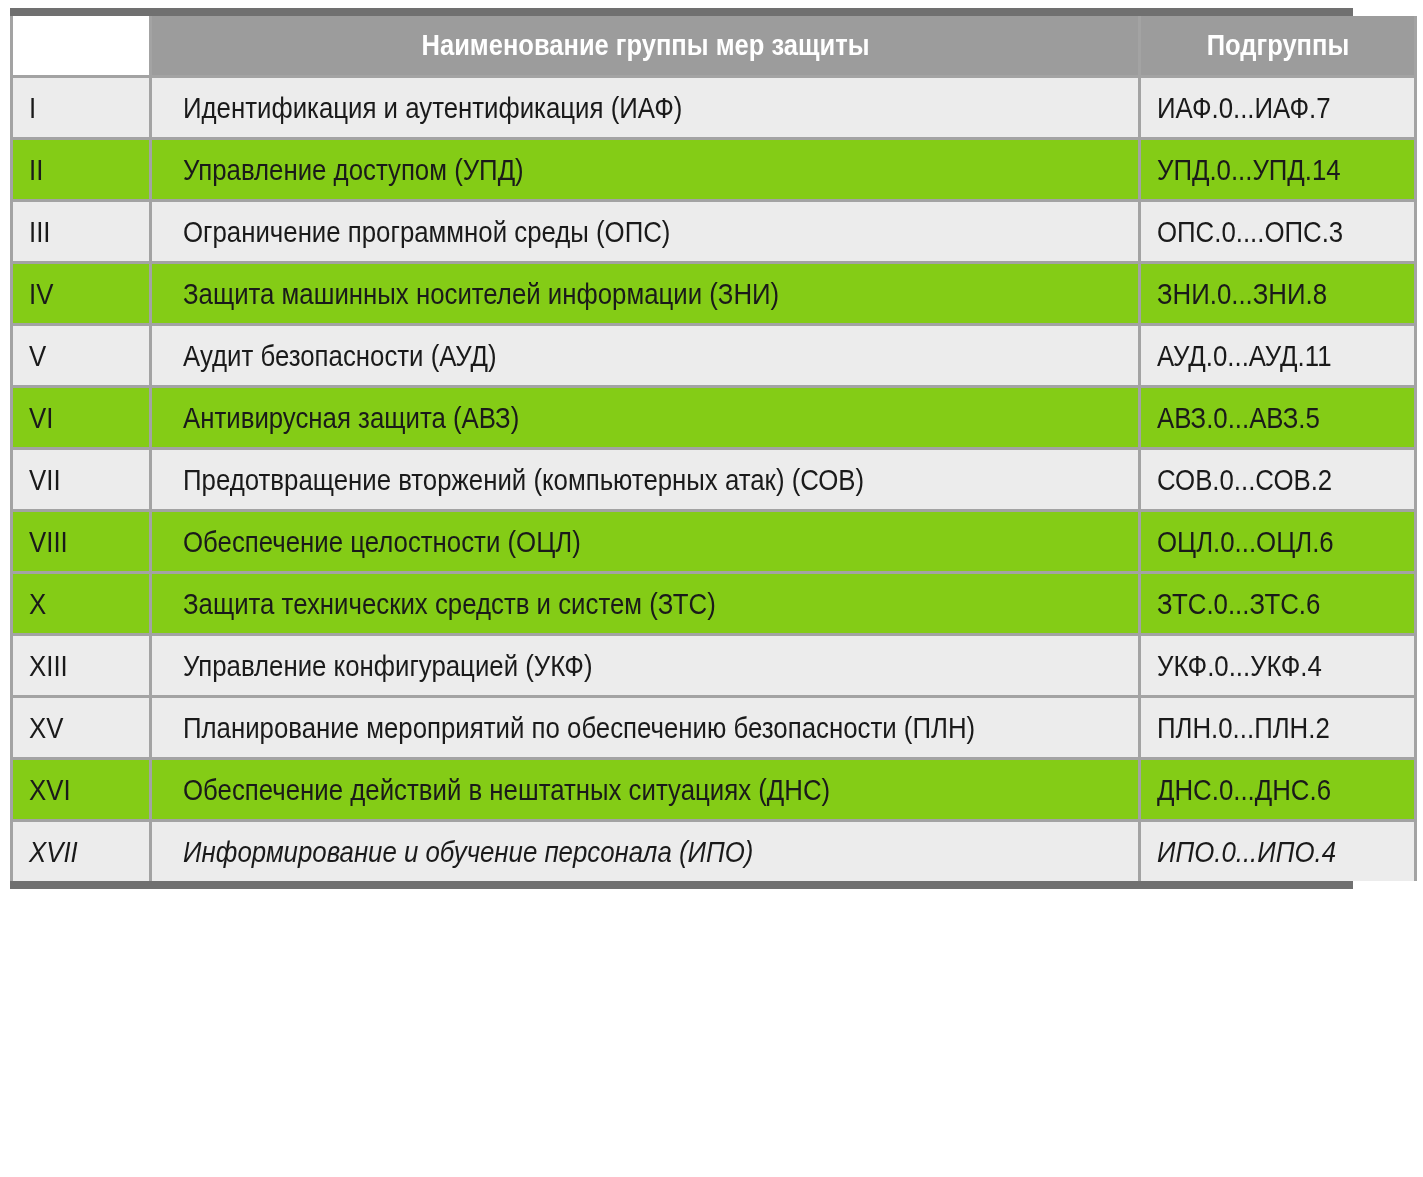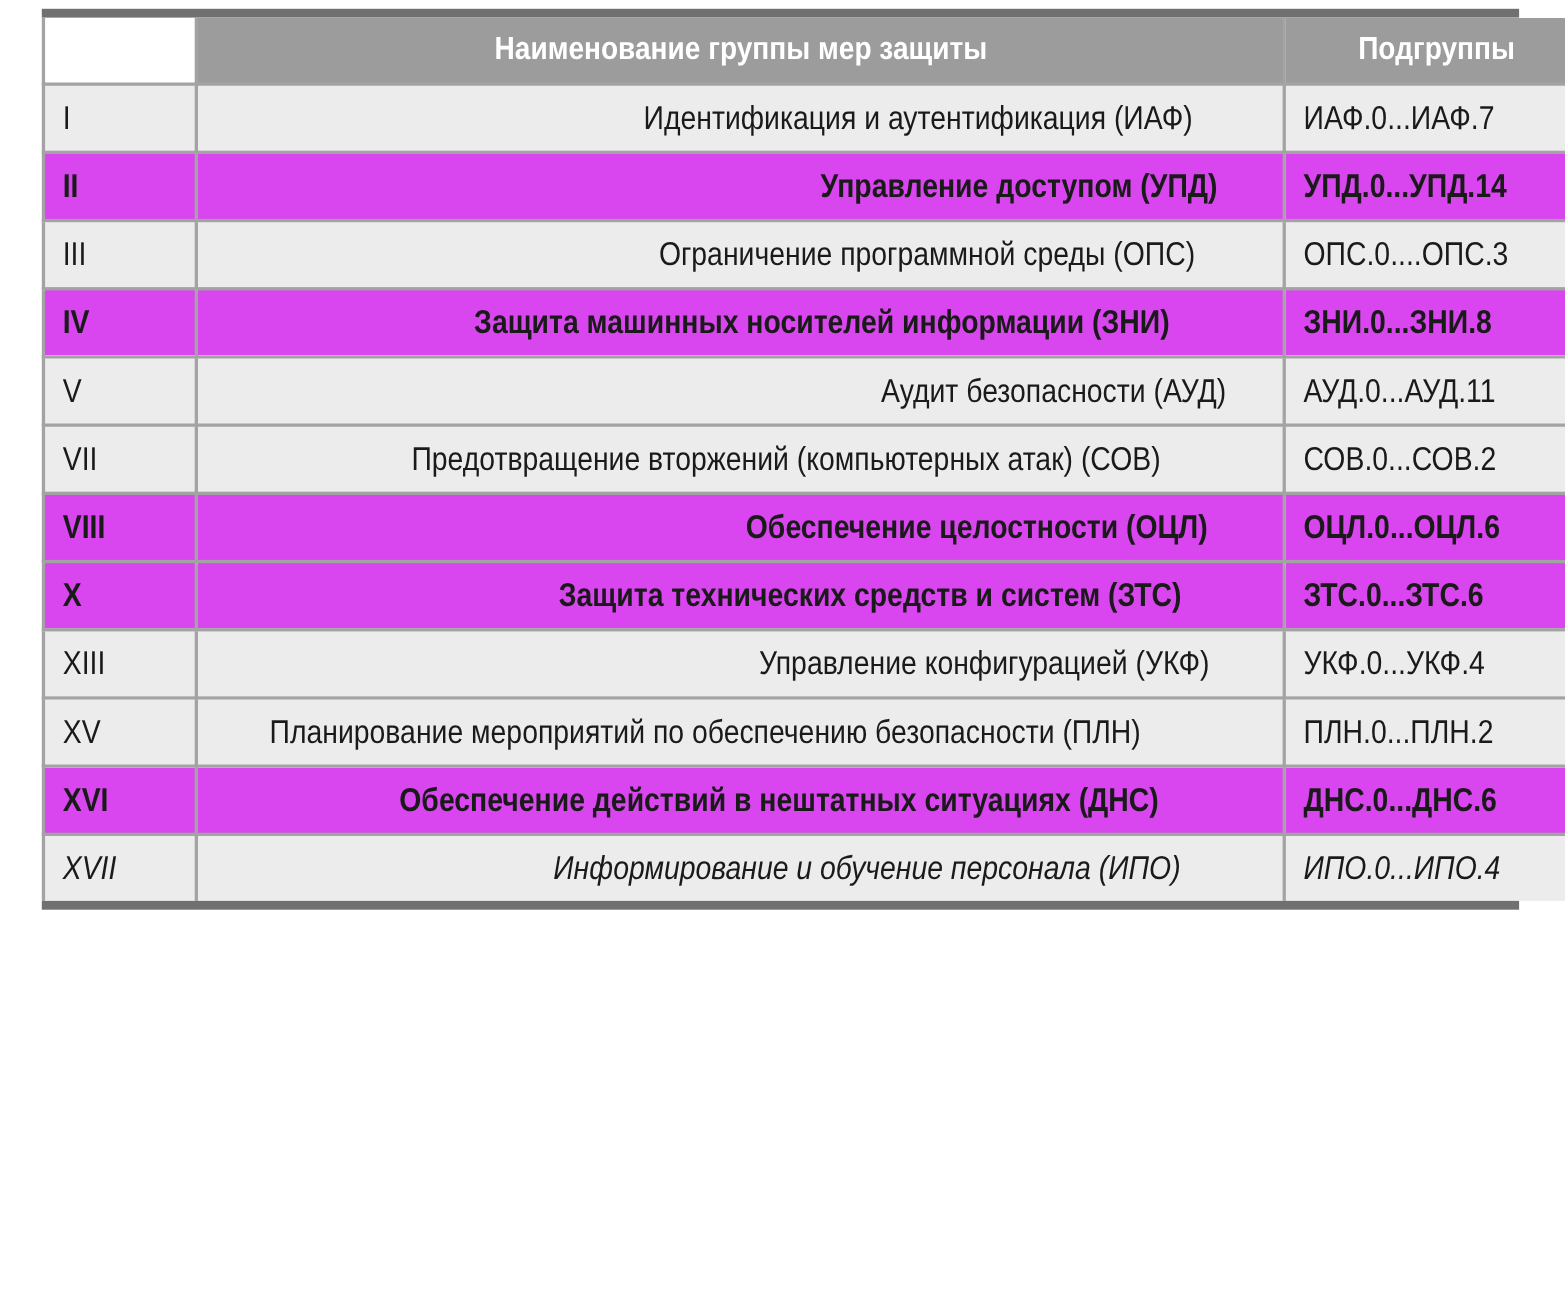--- a/index.html
+++ b/index.html
@@ -13,21 +13,20 @@
       position: relative;
       overflow: hidden;
       font-family: "Liberation Sans", "DejaVu Sans", sans-serif;
       color: #1a1a1a;
     }
     .table-wrap {
       position: absolute;
       left: 10px;
       top: 8px;
       width: 1343px;
-      margin-left: 28px;
     }
     .top-bar {
       height: 8px;
       background: #707070;
     }
     .bottom-bar {
       height: 8px;
       background: #707070;
     }
     table {
@@ -57,24 +56,24 @@
       background: #ffffff;
     }
     tr.row td {
       height: 59px;
       font-size: 30px;
     }
     tr.row.tall td {
       height: 89px;
     }
     tr.row.odd td { background: #ececec; }
-    tr.row.even td { background: #d946ef; font-weight: bold; }
+    tr.row.even td { background: #84cc16; }
     tr.row:last-child td { border-bottom: none; font-style: italic; }
     td.num { padding-left: 16px; }
-    td.name { padding-left: 31px; text-align: right; }
+    td.name { padding-left: 31px; }
     td.sub { padding-left: 16px; }
     .cond {
       display: inline-block;
       white-space: nowrap;
       transform: scaleX(0.86);
       transform-origin: left center;
       line-height: 1;
     }
     .cond.center {
       transform-origin: center center;
@@ -126,20 +125,25 @@
       <tr class="row even">
         <td class="num"><span class="cond">IV</span></td>
         <td class="name"><span class="cond">Защита машинных носителей информации (ЗНИ)</span></td>
         <td class="sub"><span class="cond">ЗНИ.0...ЗНИ.8</span></td>
       </tr>
       <tr class="row odd">
         <td class="num"><span class="cond">V</span></td>
         <td class="name"><span class="cond">Аудит безопасности (АУД)</span></td>
         <td class="sub"><span class="cond">АУД.0...АУД.11</span></td>
       </tr>
+      <tr class="row even">
+        <td class="num"><span class="cond">VI</span></td>
+        <td class="name"><span class="cond">Антивирусная защита (АВЗ)</span></td>
+        <td class="sub"><span class="cond">АВЗ.0...АВЗ.5</span></td>
+      </tr>
       <tr class="row odd">
         <td class="num"><span class="cond">VII</span></td>
         <td class="name"><span class="cond">Предотвращение вторжений (компьютерных атак) (СОВ)</span></td>
         <td class="sub"><span class="cond">СОВ.0...СОВ.2</span></td>
       </tr>
       <tr class="row even">
         <td class="num"><span class="cond">VIII</span></td>
         <td class="name"><span class="cond">Обеспечение целостности (ОЦЛ)</span></td>
         <td class="sub"><span class="cond">ОЦЛ.0...ОЦЛ.6</span></td>
       </tr>

